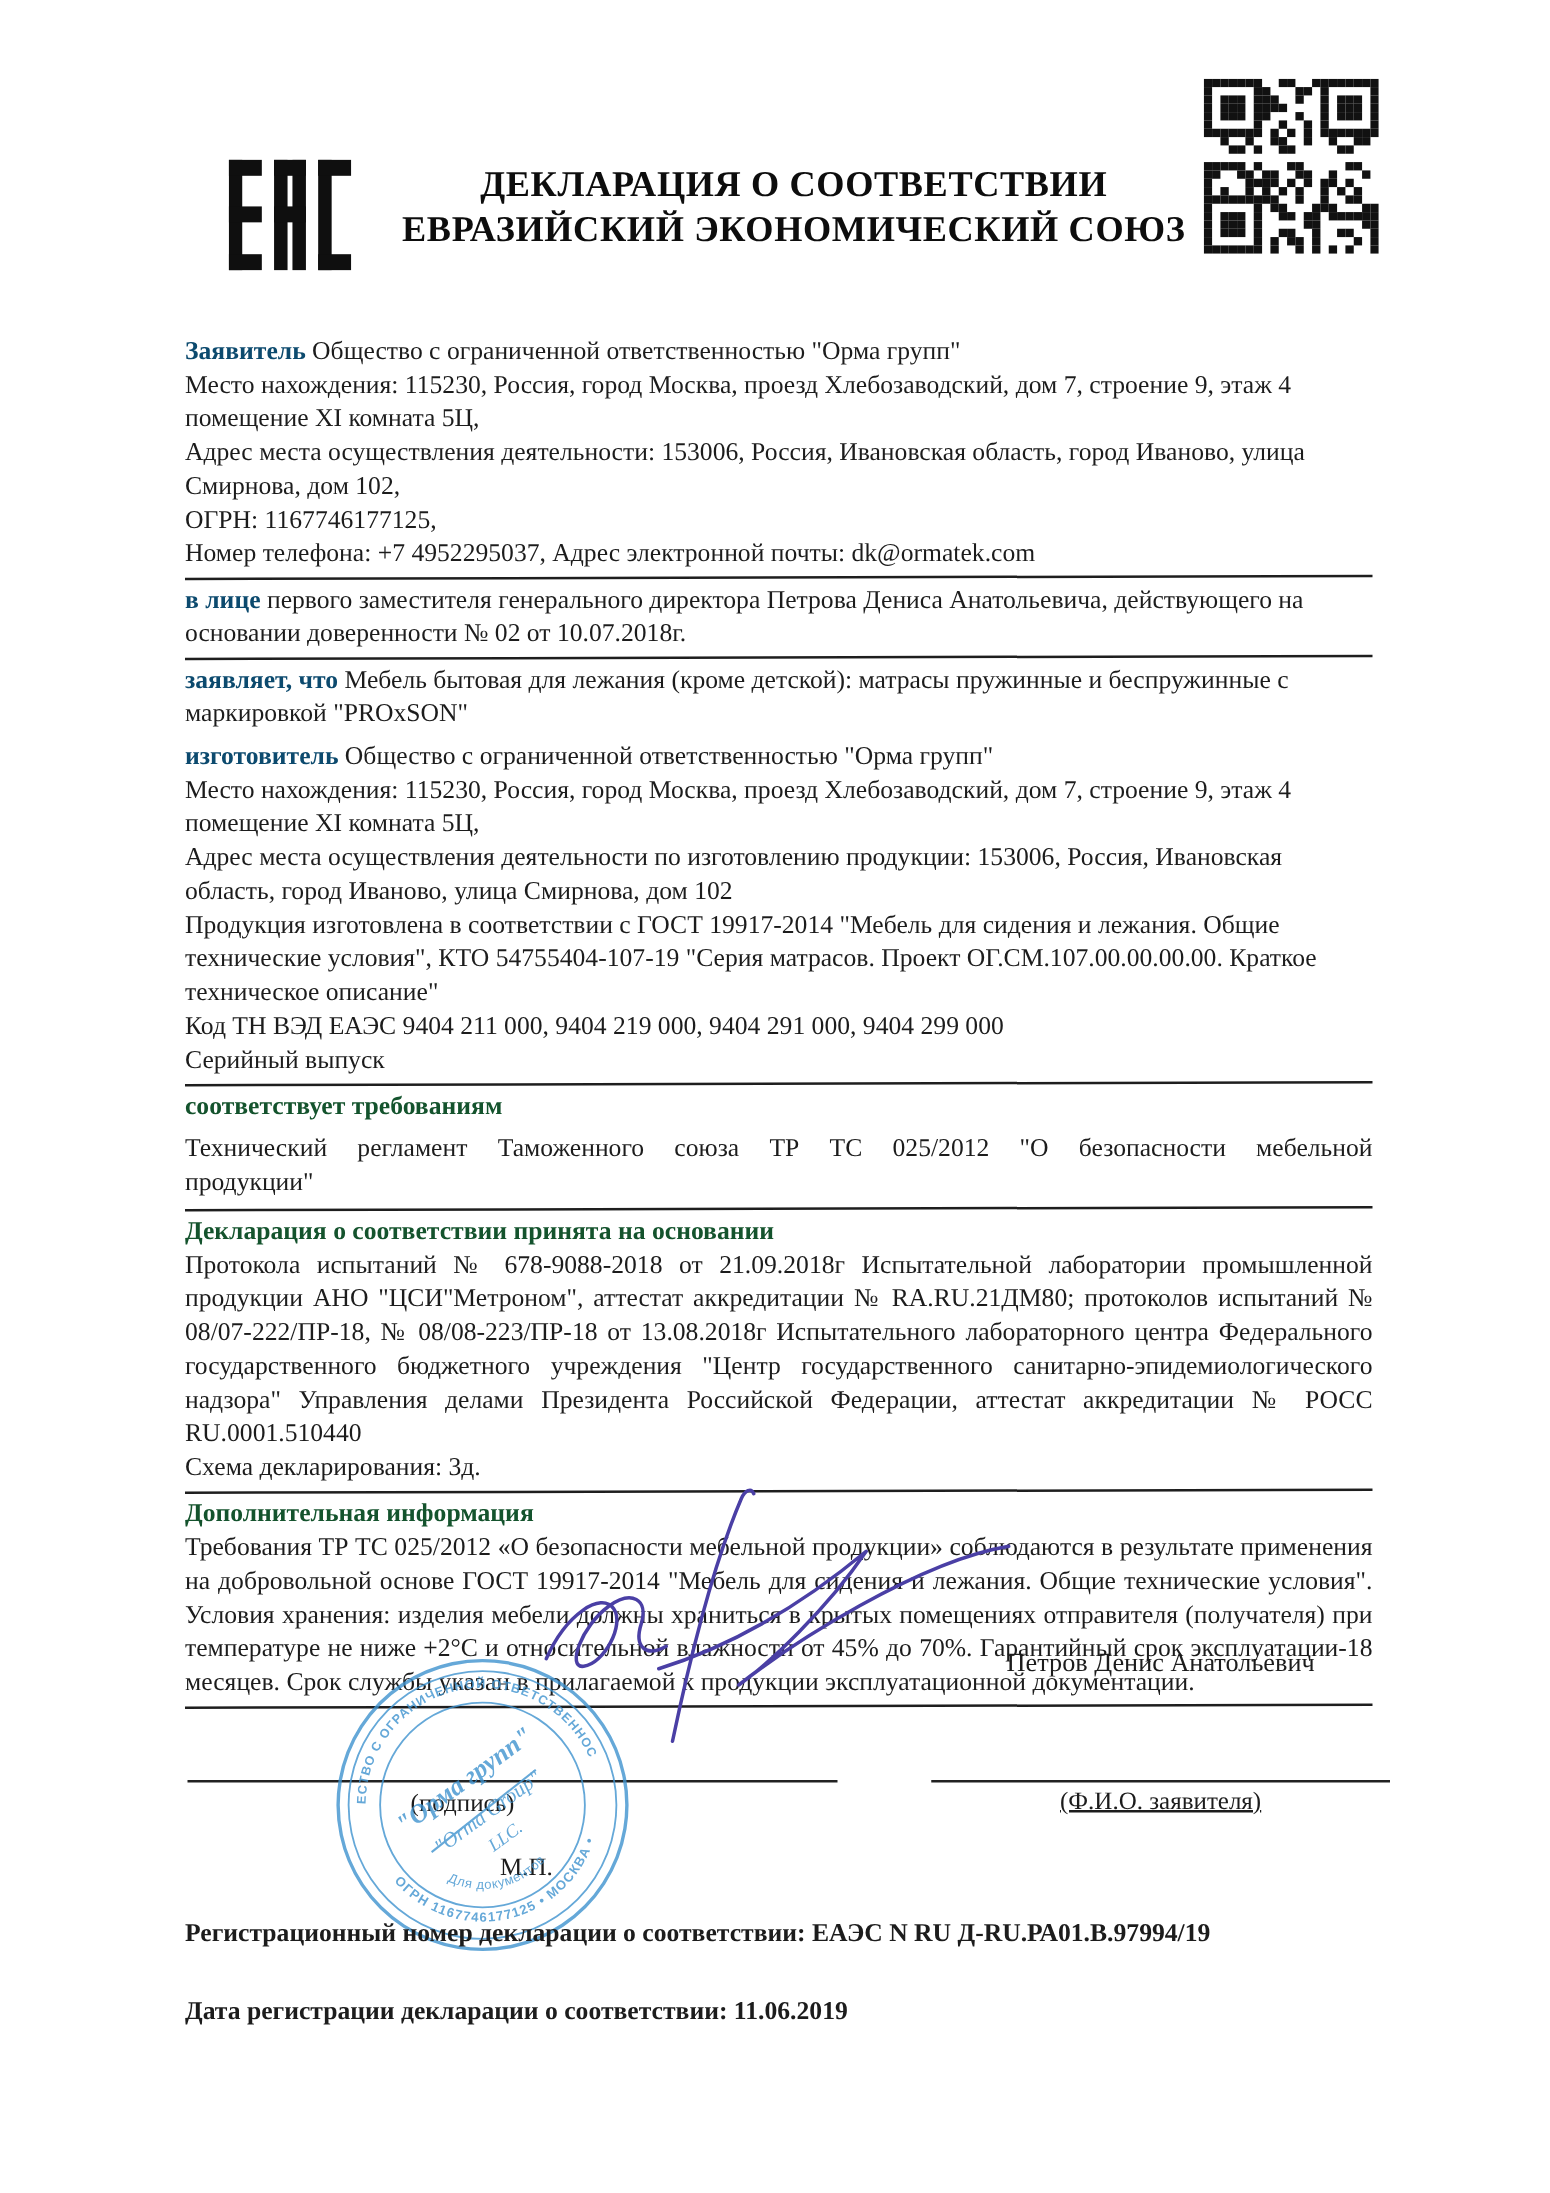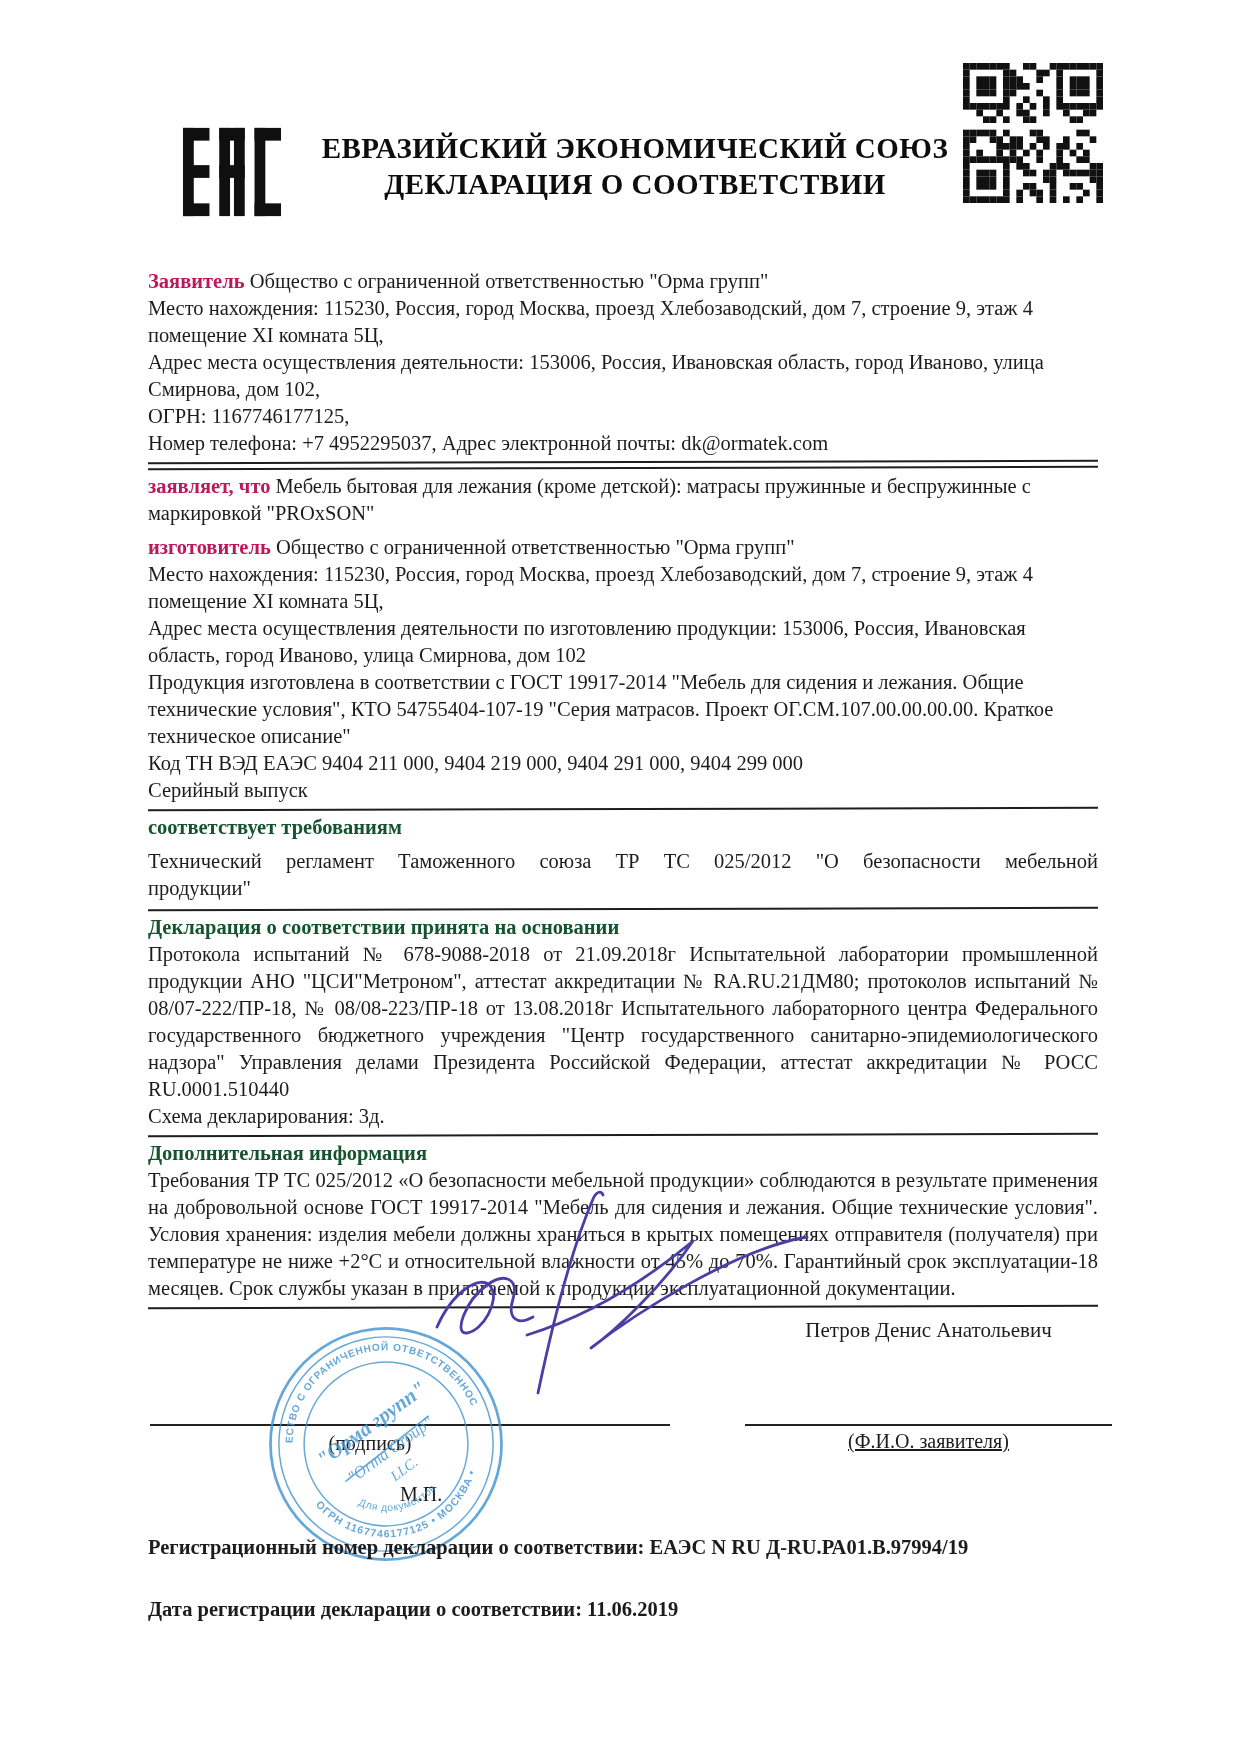--- a/index.html
+++ b/index.html
@@ -19,21 +19,21 @@
     letter-spacing:.5px;color:#0d0d0d;
   }
   .qr{position:absolute;left:963px;top:63px;width:140px;height:140px;}
   
   .content{
     position:absolute;left:148px;top:268px;width:950px;
     font-size:20.5px;line-height:27px;
   }
   .content p{margin:0;}
   .content .just{text-align:justify;}
-  b.lead{font-weight:bold;color:#be185d;}
+  b.lead{font-weight:bold;color:#0c4a6e;}
   .sec-head{font-weight:bold;color:#14532d;margin:0;}
   .sep{
     border:none;border-top:2.4px solid #1e1e1e;
     margin:4px 0 4px 0;transform:rotate(-0.15deg);
   }
   .pad-top{margin-top:7px !important;}
   .pad-bot{margin-bottom:6px !important;}
   .validity{font-weight:bold;margin-top:4px !important;}
   
   .sig-line-left{position:absolute;left:150px;top:1424px;width:520px;border-top:2.2px solid #222;}
@@ -64,22 +64,22 @@
           <rect x="37" y="0" width="26" height="13"></rect>
           <rect x="37" y="38" width="26" height="13"></rect>
         <rect x="73" y="0" width="11" height="90"></rect>
           <rect x="73" y="0" width="27" height="13"></rect>
           <rect x="73" y="77" width="27" height="13"></rect>
       </g>
     </svg>
   </div>
 
   <div class="doc-title">
+    <div>ДЕКЛАРАЦИЯ О СООТВЕТСТВИИ</div>
     <div>ЕВРАЗИЙСКИЙ ЭКОНОМИЧЕСКИЙ СОЮЗ</div>
-    <div>ДЕКЛАРАЦИЯ О СООТВЕТСТВИИ</div>
   </div>
 
   <div class="qr">
     <svg id="qr-svg" width="140" height="140" viewBox="0 0 147 147" xmlns="http://www.w3.org/2000/svg">
         <rect x="0" y="0" width="7" height="7" fill="#111"></rect>
         <rect x="7" y="0" width="7" height="7" fill="#111"></rect>
         <rect x="14" y="0" width="7" height="7" fill="#111"></rect>
         <rect x="21" y="0" width="7" height="7" fill="#111"></rect>
         <rect x="28" y="0" width="7" height="7" fill="#111"></rect>
         <rect x="35" y="0" width="7" height="7" fill="#111"></rect>
@@ -300,20 +300,21 @@
   <div class="content">
 
     <p><b class="lead">Заявитель</b> <span>Общество с ограниченной ответственностью "Орма групп"</span></p>
     <p>Место нахождения: 115230, Россия, город Москва, проезд Хлебозаводский, дом 7, строение 9, этаж 4 помещение XI комната 5Ц,</p>
     <p>Адрес места осуществления деятельности: 153006, Россия, Ивановская область, город Иваново, улица Смирнова, дом 102,</p>
     <p>ОГРН: 1167746177125,</p>
     <p>Номер телефона: +7 4952295037, Адрес электронной почты: dk@ormatek.com</p>
 
     <hr class="sep">
 
+    <p><b class="lead">в лице</b> <span>первого заместителя генерального директора Петрова Дениса Анатольевича, действующего на основании доверенности № 02 от 10.07.2018г.</span></p>
 
     <hr class="sep">
 
     <p><b class="lead">заявляет, что</b> <span>Мебель бытовая для лежания (кроме детской): матрасы пружинные и беспружинные с маркировкой "PROxSON"</span></p>
     <p class="pad-top"><b class="lead">изготовитель</b> <span>Общество с ограниченной ответственностью "Орма групп"</span></p>
     <p>Место нахождения: 115230, Россия, город Москва, проезд Хлебозаводский, дом 7, строение 9, этаж 4 помещение XI комната 5Ц,</p>
     <p>Адрес места осуществления деятельности по изготовлению продукции: 153006, Россия, Ивановская область, город Иваново, улица Смирнова, дом 102</p>
     <p>Продукция изготовлена в соответствии с ГОСТ 19917-2014 "Мебель для сидения и лежания. Общие технические условия", КТО 54755404-107-19 "Серия матрасов. Проект ОГ.СМ.107.00.00.00.00. Краткое техническое описание"</p>
     <p>Код ТН ВЭД ЕАЭС 9404 211 000, 9404 219 000, 9404 291 000, 9404 299 000</p>
     <p>Серийный выпуск</p>

